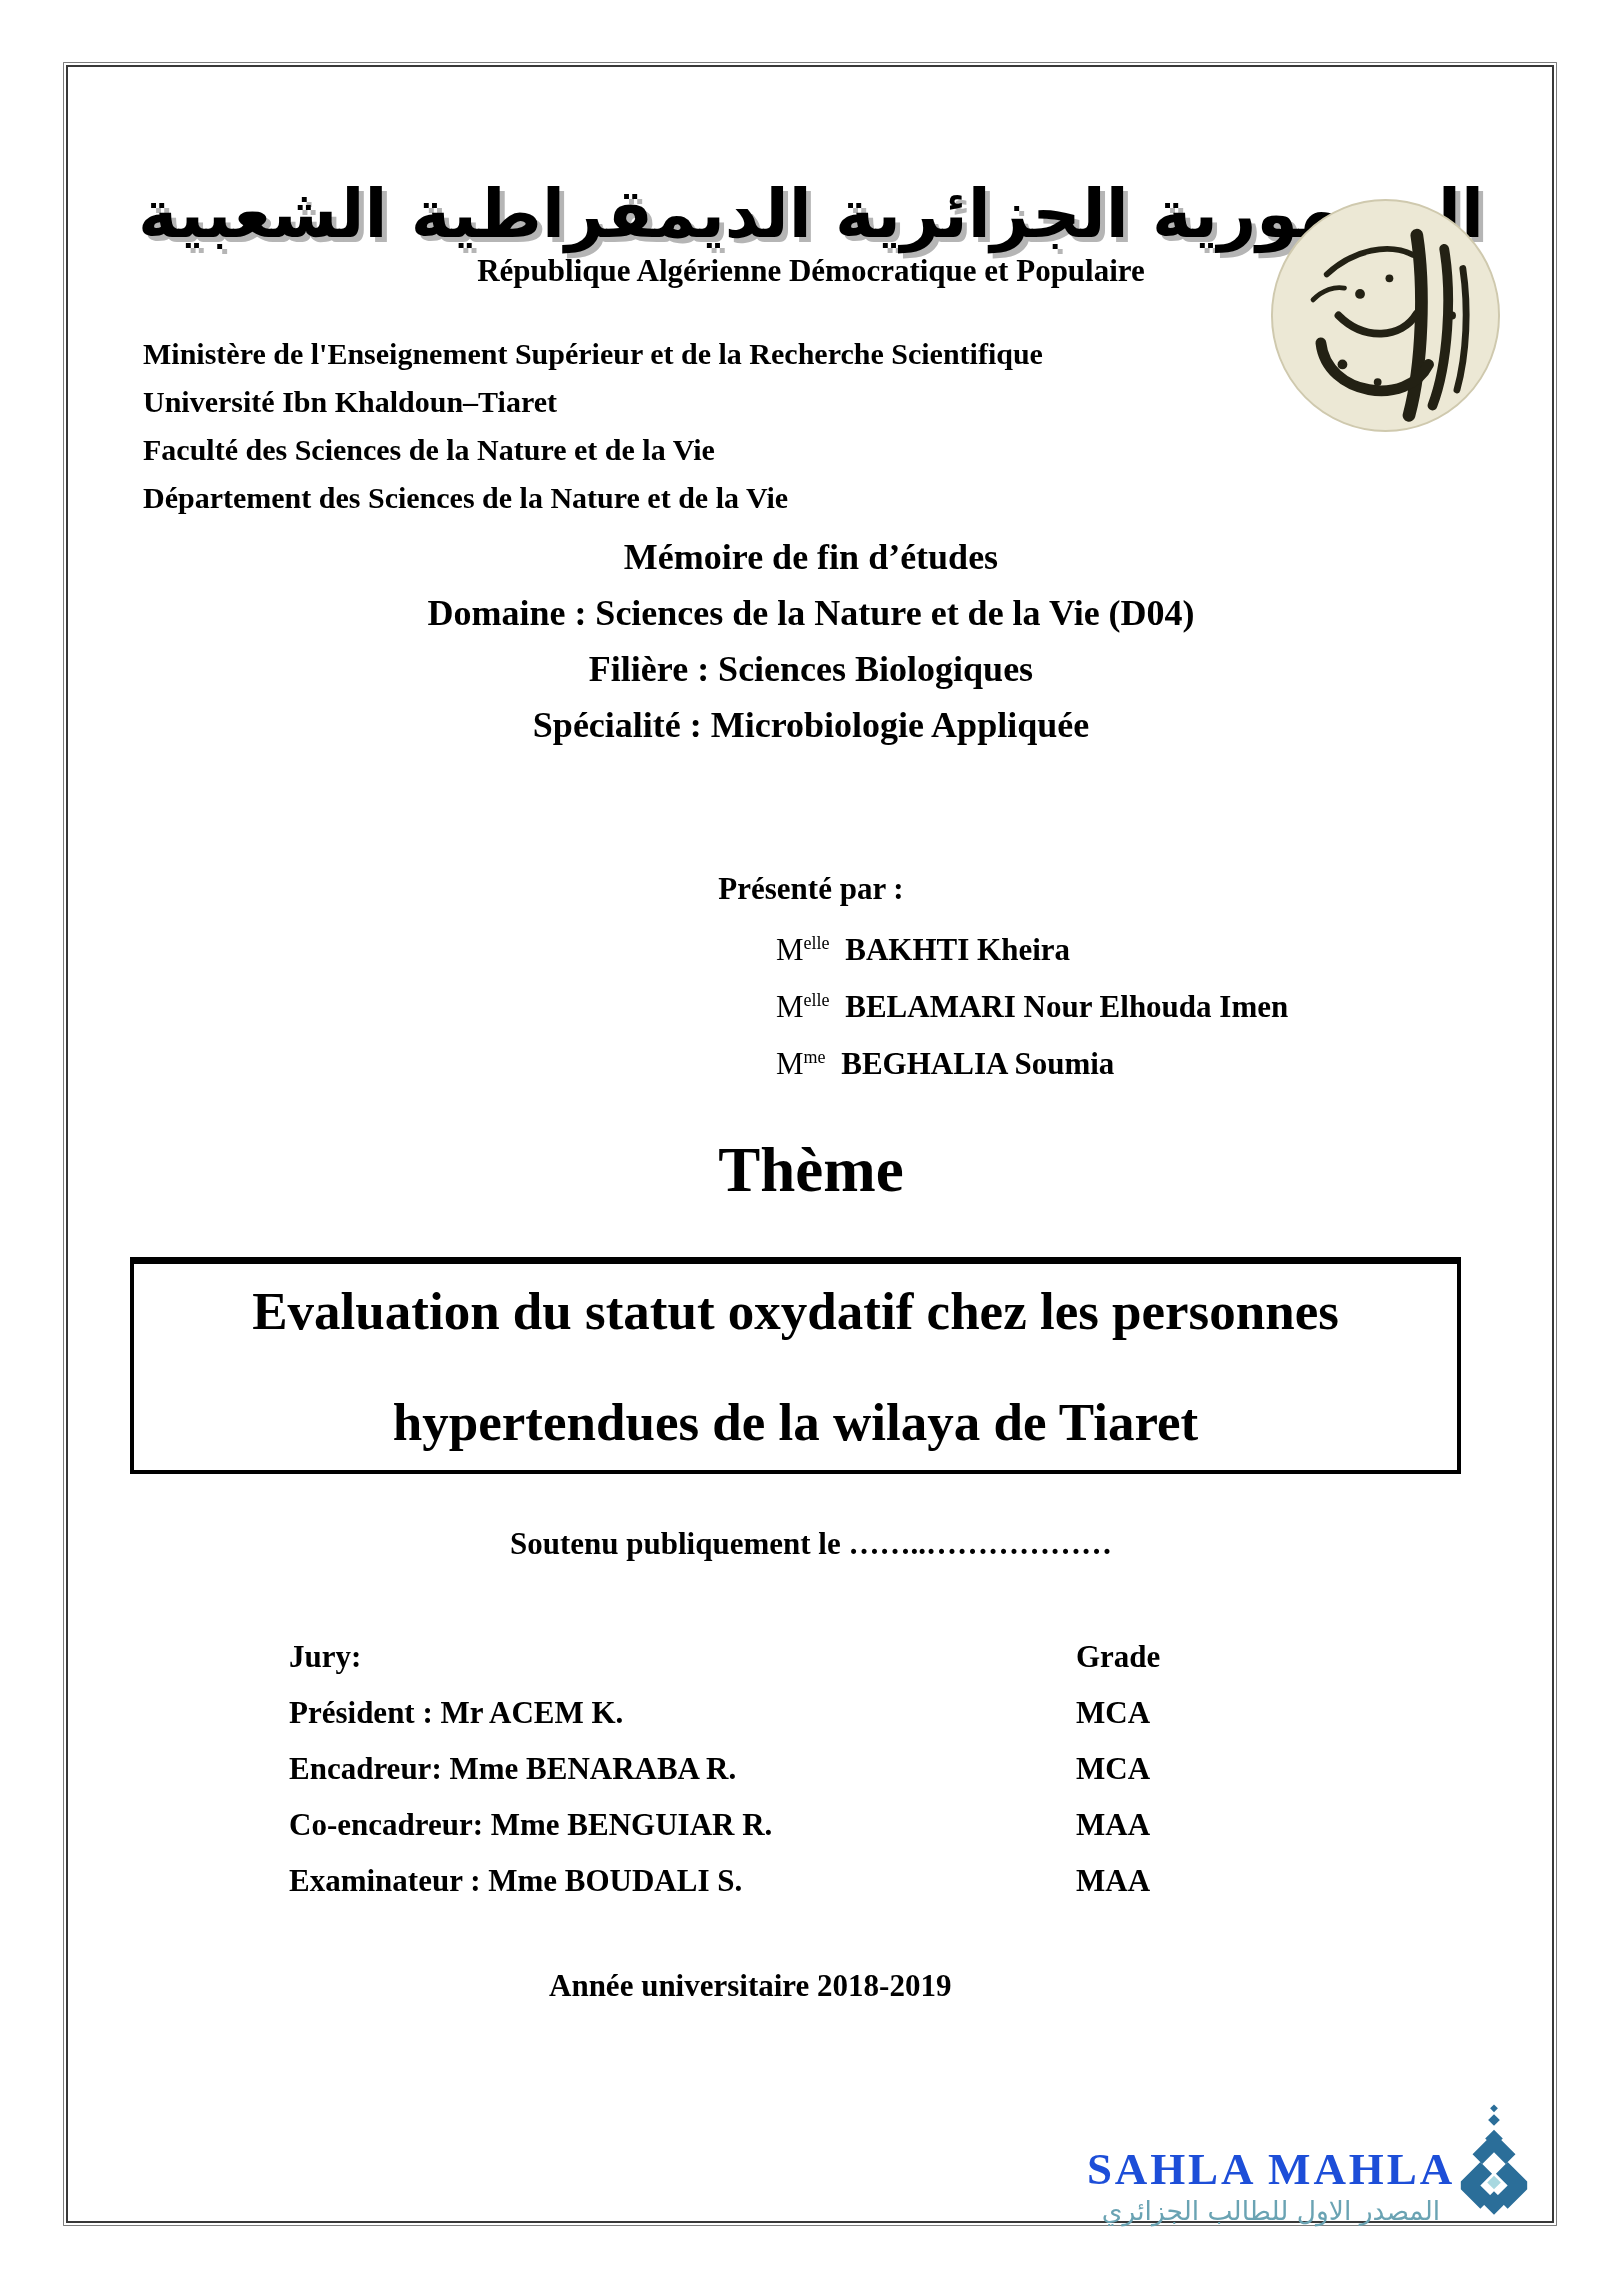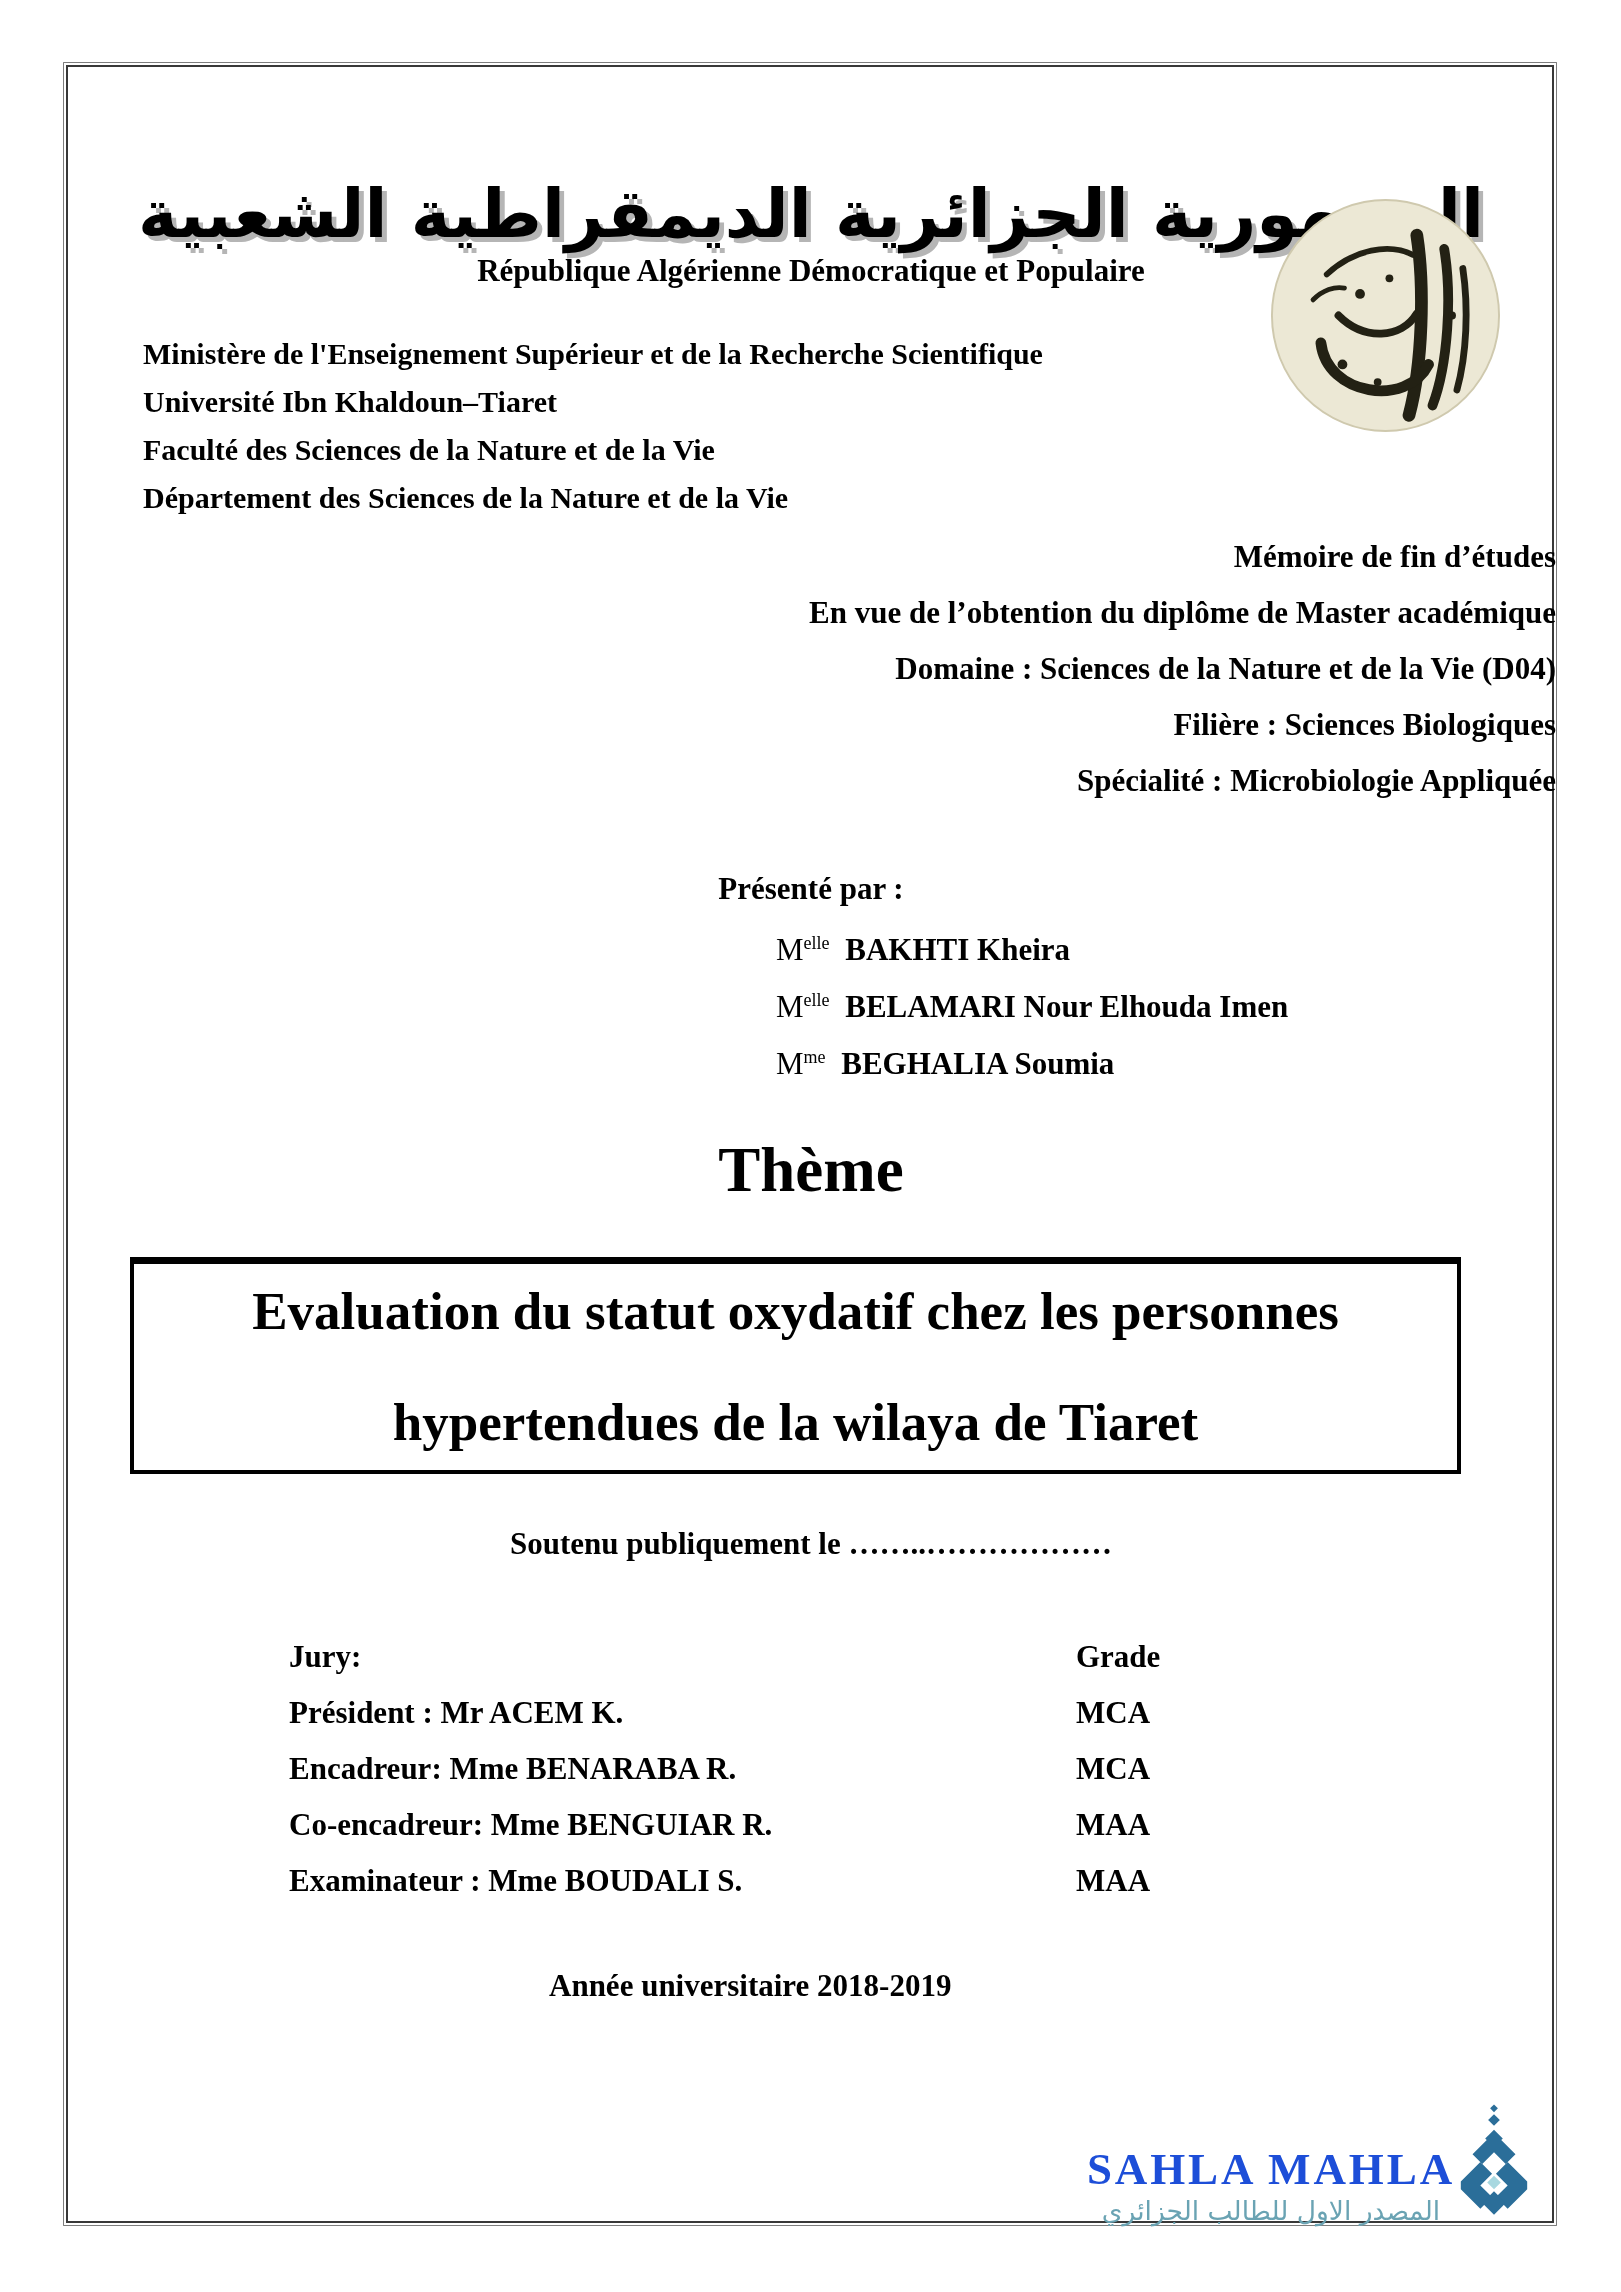--- a/index.html
+++ b/index.html
@@ -15,21 +15,21 @@
   }
   .centered{position:absolute;left:66px;width:1490px;text-align:center;}
   .arabic-title{
     top:178px;font-family:"DejaVu Sans",sans-serif;font-weight:bold;
     font-size:67px;line-height:73px;direction:rtl;
     text-shadow:4.9px 4.9px 0 #b5b5b5;letter-spacing:1px;
   }
   .republique{top:253px;font-size:31px;font-weight:bold;line-height:35px;}
   .ministry{position:absolute;left:132px;top:324px;font-size:30px;font-weight:bold;}
   .ministry p{margin:11px;line-height:37px;}
-  .memoire{position:absolute;left:66px;top:529px;width:1490px;text-align:right;font-size:31px;font-weight:bold;}
+  .memoire{position:absolute;left:66px;top:529px;width:1490px;text-align:center;font-size:36px;font-weight:bold;}
   .memoire p{margin:0;line-height:56px;}
   .presente-label{top:870px;font-size:31px;font-weight:bold;line-height:37px;}
   .authors{position:absolute;left:776px;top:915px;font-size:31px;}
   .authors .author-row{height:57px;line-height:57px;}
   .authors .mtitle{font-weight:normal;margin-right:15.7px;}
   .authors .mtitle sup{font-size:18px;}
   .authors .aname{font-weight:bold;}
   .theme-heading{top:1137px;font-size:63px;font-weight:bold;line-height:67px;}
   .title-box{
     position:absolute;left:130px;top:1257px;width:1331px;height:217px;
@@ -80,21 +80,20 @@
     <path d="M44 104 C54 94 66 90 76 92" stroke="#232114" stroke-width="5" fill="none" stroke-linecap="round"></path>
     <circle cx="92" cy="98" r="5" fill="#232114"></circle>
     <circle cx="122" cy="82" r="4" fill="#232114"></circle>
     <circle cx="74" cy="170" r="5" fill="#232114"></circle>
     <circle cx="110" cy="188" r="4" fill="#232114"></circle>
     <circle cx="186" cy="120" r="4" fill="#232114"></circle>
   </svg>
 
   <div class="memoire">
     <p>Mémoire de fin d’études</p>
-    <p>En vue de l’obtention du diplôme de Master académique</p>
     <p>Domaine : Sciences de la Nature et de la Vie (D04)</p>
     <p>Filière : Sciences Biologiques</p>
     <p>Spécialité : Microbiologie Appliquée</p>
   </div>
 
   <div class="centered presente-label">Présenté par :</div>
 
   <div class="authors">
     <div class="author-row">
       <span class="mtitle"><span>M</span><sup>elle</sup></span><span class="aname">BAKHTI Kheira</span>

